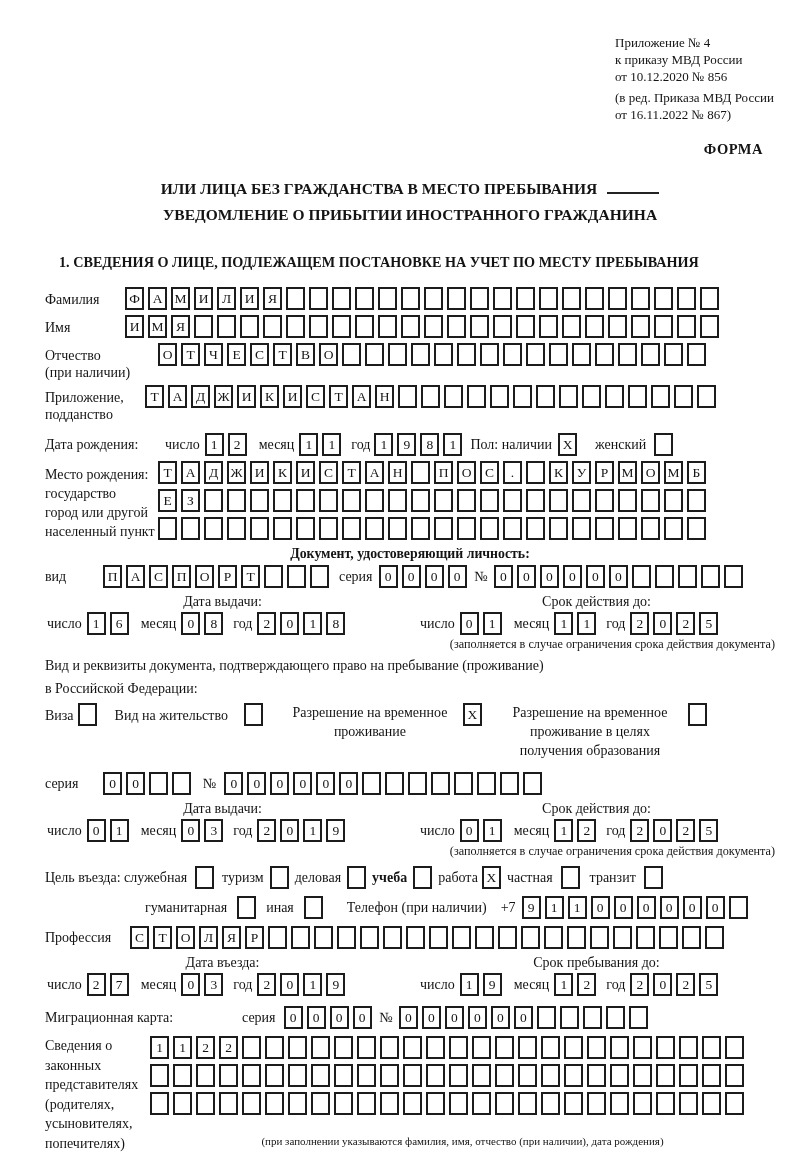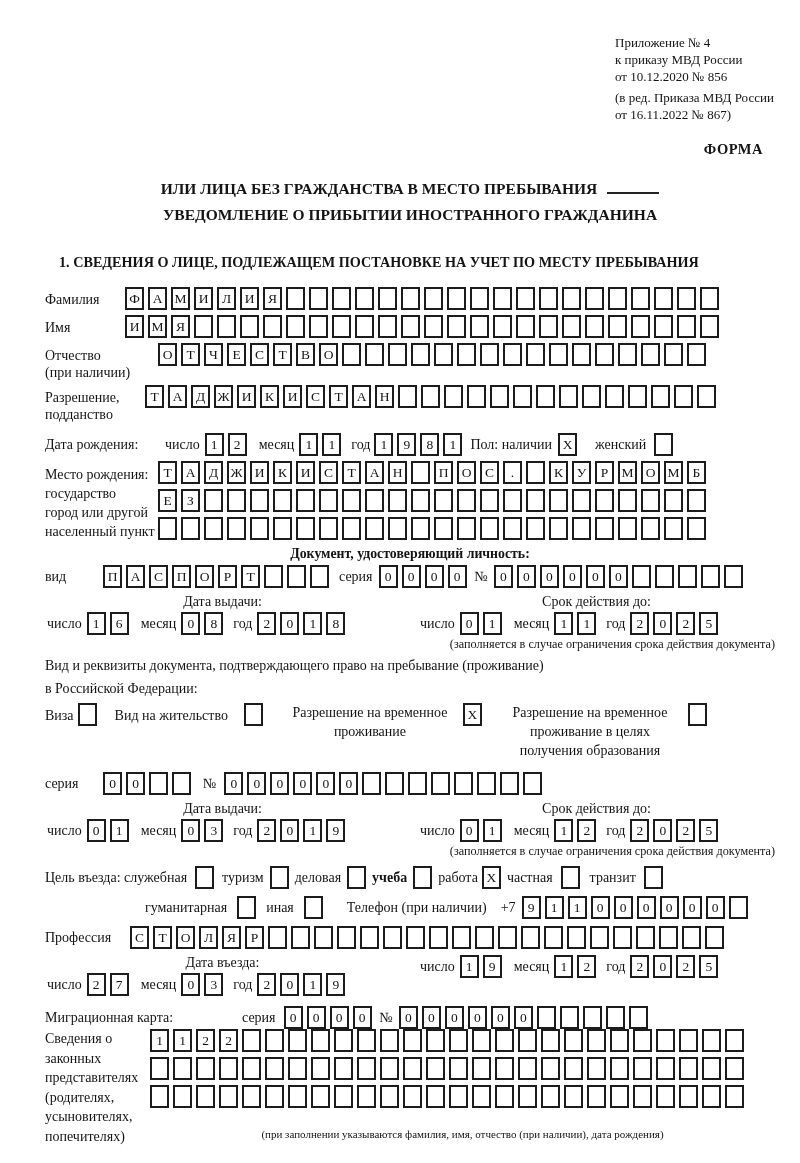--- a/index.html
+++ b/index.html
@@ -151,21 +151,21 @@
         <span class="cell"></span>
         <span class="cell"></span>
         <span class="cell"></span>
         <span class="cell"></span>
         <span class="cell"></span>
       </div>
   </div>
 
   <div class="frow" style="margin-top:4px;">
     <span class="lbl" style="width:100px;">
-      <span>Разрешение,</span><br>
+      <span>Приложение,</span><br>
       <span>подданство</span>
     </span>
     <div class="cells">
         <span class="cell">Т</span>
         <span class="cell">А</span>
         <span class="cell">Д</span>
         <span class="cell">Ж</span>
         <span class="cell">И</span>
         <span class="cell">К</span>
         <span class="cell">И</span>
@@ -604,20 +604,21 @@
         <span class="t" style="margin-left:6px;">год</span>
         <div class="cells">
             <span class="cell">2</span>
             <span class="cell">0</span>
             <span class="cell">1</span>
             <span class="cell">9</span>
           </div>
       </div>
     </div>
     <div class="dcol2">
+      <div class="dhead">Срок пребывания до:</div>
       <div class="drow">
         <span class="t">число</span>
         <div class="cells">
             <span class="cell">1</span>
             <span class="cell">9</span>
           </div>
         <span class="t" style="margin-left:8px;">месяц</span>
         <div class="cells">
             <span class="cell">1</span>
             <span class="cell">2</span>
@@ -651,21 +652,21 @@
         <span class="cell">0</span>
         <span class="cell">0</span>
         <span class="cell"></span>
         <span class="cell"></span>
         <span class="cell"></span>
         <span class="cell"></span>
         <span class="cell"></span>
       </div>
   </div>
 
-  <div class="frow" style="">
+  <div class="frow" style="margin-top:7px;">
     <span class="lbl" style="width:105px; line-height:19.5px; padding-top:0;">
       <span>Сведения о</span><br>
       <span>законных</span><br>
       <span>представителях</span><br>
       <span>(родителях,</span><br>
       <span>усыновителях,</span><br>
       <span>попечителях)</span>
     </span>
     <div class="vstack">
       <div class="cells">

